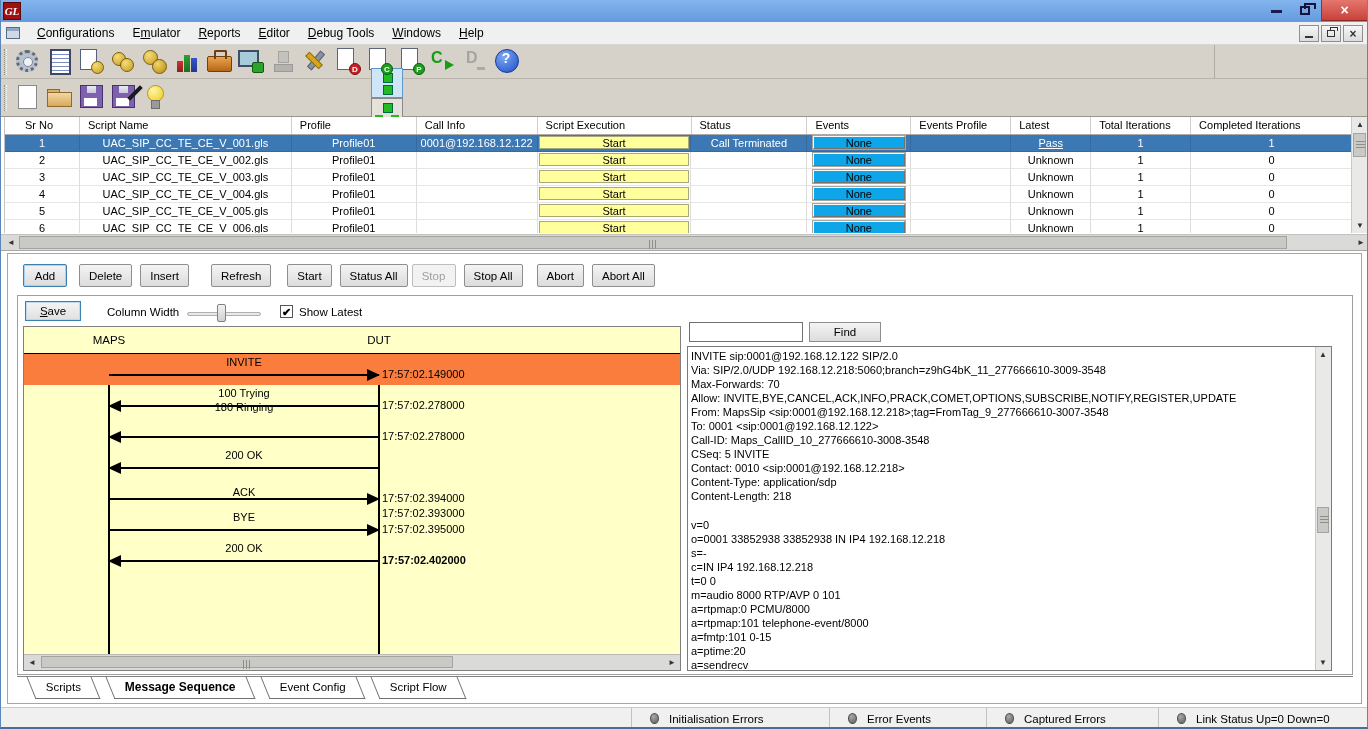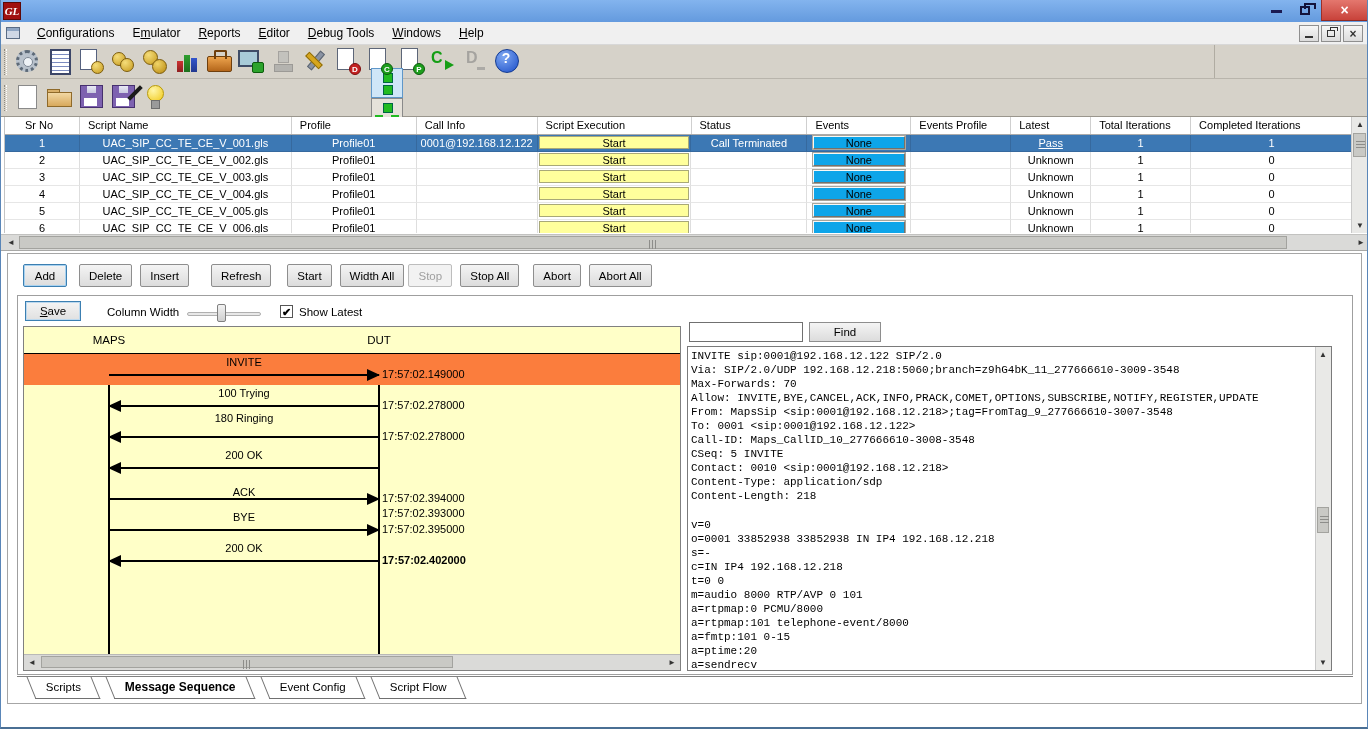--- a/index.html
+++ b/index.html
@@ -172,21 +172,21 @@
   .seq-ts{position:absolute;left:358px;font-size:11px;z-index:2;}
   .seq-hscroll{position:absolute;left:0;right:0;bottom:0;height:16px;background:#dadad8;border-top:1px solid #b9b9b7;}
 
   
   .msg-panel{position:absolute;left:686px;top:322px;width:660px;height:350px;}
   .find-input{position:absolute;left:2px;top:0;width:114px;height:20px;border:1px solid #707070;background:#fff;
         font-family:"Liberation Sans",sans-serif;font-size:11px;padding:0 3px;}
   .find-btn{position:absolute;left:122px;top:0;width:72px;height:20px;font-size:11.5px;
         background:linear-gradient(#f4f4f4,#dcdcdc);border:1px solid #8e8e8e;}
   .sip-box{position:absolute;left:0px;top:24px;width:645px;height:325px;background:#fff;border:1px solid #7a7a7a;overflow:hidden;}
-  .sip-lines{position:absolute;left:3px;top:2px;right:12px;font-family:Liberation Mono, monospace;
+  .sip-lines{position:absolute;left:3px;top:2px;right:12px;font-family:Liberation Sans, sans-serif;
         font-size:11px;line-height:14.05px;white-space:pre;color:#000;}
   .sip-vscroll{position:absolute;right:0;top:0;bottom:0;width:16px;background:#e9e9e7;border-left:1px solid #c9c9c9;}
 
   
   .tabs{position:absolute;left:16px;top:676px;width:1336px;height:25px;border-top:1px solid #808080;background:#fff;}
   .tab{position:relative;display:inline-block;height:22px;margin-left:14px;padding:0 14px;
        border:1px solid #707070;border-top:none;background:#fff;transform:skewX(22deg);vertical-align:top;}
   .tab .tab-label{display:inline-block;transform:skewX(-22deg);line-height:21px;font-size:11.5px;}
   .tab.selected .tab-label{font-weight:bold;font-size:12px;}
 
@@ -380,21 +380,21 @@
     <span class="sb-arrow" style="right:0;top:0;">►</span>
   </div>
 
   <div class="lower-frame"></div>
   <div class="btn-row" id="btn-row">
       <button class="cbtn focused" style="margin-left: 0px;">Add</button>
       <button class="cbtn" style="margin-left: 12px;">Delete</button>
       <button class="cbtn" style="margin-left: 8px;">Insert</button>
       <button class="cbtn" style="margin-left: 22px;">Refresh</button>
       <button class="cbtn" style="margin-left: 16px;">Start</button>
-      <button class="cbtn" style="margin-left: 8px;">Width All</button>
+      <button class="cbtn" style="margin-left: 8px;">Status All</button>
       <button class="cbtn disabled" style="margin-left: 4px;">Stop</button>
       <button class="cbtn" style="margin-left: 8px;">Stop All</button>
       <button class="cbtn" style="margin-left: 14px;">Abort</button>
       <button class="cbtn" style="margin-left: 8px;">Abort All</button>
     </div>
   <div class="groupbox"></div>
 
   <button class="save-btn" id="save-btn"><u>S</u>ave</button>
   <span class="cw-label">Column Width</span>
   <div class="slider-groove"></div>
@@ -411,21 +411,21 @@
     <div id="seq-rows">
         <div class="seq-band" style="top: 27px;"></div>
         <div class="seq-label" style="top: 29px;">INVITE</div>
         <div class="seq-line" style="top: 47px;"></div>
         <div class="seq-arrow right" style="top: 42px; left: 343px;"></div>
         <div class="seq-ts" style="top: 41px;">17:57:02.149000</div>
         <div class="seq-label" style="top: 60px;">100 Trying</div>
         <div class="seq-line" style="top: 78px;"></div>
         <div class="seq-arrow left" style="top: 73px; left: 84px;"></div>
         <div class="seq-ts" style="top: 72px;">17:57:02.278000</div>
-        <div class="seq-label" style="top: 85px;">180 Ringing</div>
+        <div class="seq-label" style="top: 74px;">180 Ringing</div>
         <div class="seq-line" style="top: 109px;"></div>
         <div class="seq-arrow left" style="top: 104px; left: 84px;"></div>
         <div class="seq-ts" style="top: 103px;">17:57:02.278000</div>
         <div class="seq-label" style="top: 122px;">200 OK</div>
         <div class="seq-line" style="top: 140px;"></div>
         <div class="seq-arrow left" style="top: 135px; left: 84px;"></div>
         <div class="seq-ts" style="top: 134px; margin-top: 46px;">17:57:02.393000</div>
         <div class="seq-label" style="top: 159px;">ACK</div>
         <div class="seq-line" style="top: 171px;"></div>
         <div class="seq-arrow right" style="top: 166px; left: 343px;"></div>
@@ -458,14 +458,32 @@
         <div class="sb-thumb" style="left:1px;top:160px;width:12px;height:26px;">
             <span class="grip3h" style="left:2px;"></span>
           </div>
         <span class="sb-arrow" style="bottom:0;left:-1px;">▼</span>
       </div>
     </div>
   </div>
 
   <div class="tabs" id="tabs"><div class="tab"><span class="tab-label">Scripts</span></div><div class="tab selected"><span class="tab-label">Message Sequence</span></div><div class="tab"><span class="tab-label">Event Config</span></div><div class="tab"><span class="tab-label">Script Flow</span></div></div>
 
+  <div class="statusbar" id="statusbar">
+      <div class="sb-panel" style="left: 630px; width: 198px;">
+        <span class="sb-led"></span>
+        <span class="sb-text">Initialisation Errors</span>
+      </div>
+      <div class="sb-panel" style="left: 828px; width: 157px;">
+        <span class="sb-led"></span>
+        <span class="sb-text">Error Events</span>
+      </div>
+      <div class="sb-panel" style="left: 985px; width: 172px;">
+        <span class="sb-led"></span>
+        <span class="sb-text">Captured Errors</span>
+      </div>
+      <div class="sb-panel" style="left: 1157px; width: 211px;">
+        <span class="sb-led"></span>
+        <span class="sb-text">Link Status Up=0 Down=0</span>
+      </div>
+    </div>
 
 </div>
 
 </body></html>

